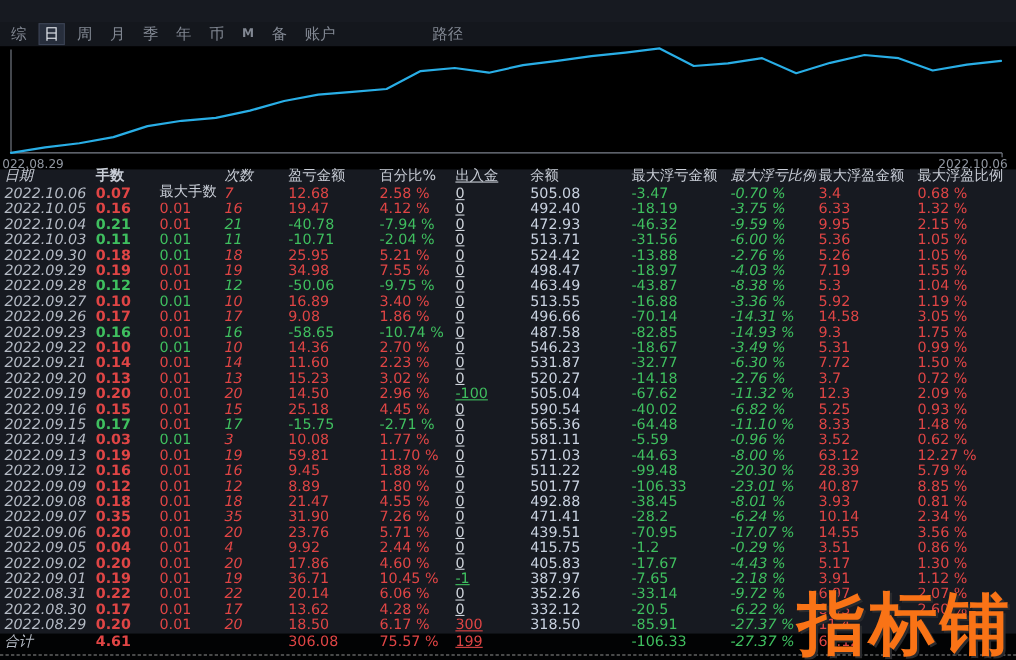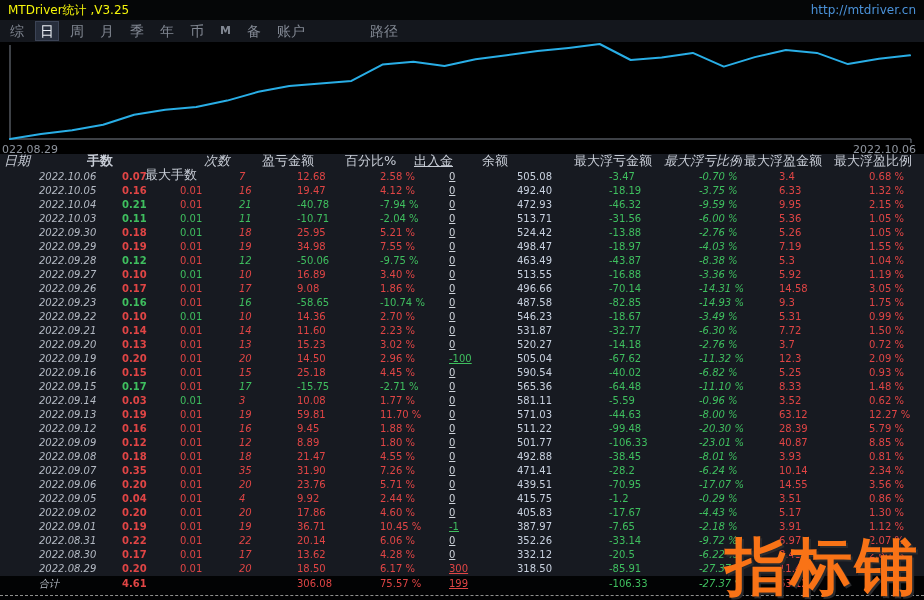--- a/index.html
+++ b/index.html
@@ -9,55 +9,51 @@
   .titlebar{position:absolute;left:0;top:0;width:924px;height:20px;background:#050607;
             display:flex;justify-content:space-between;align-items:center;padding:0 8px;box-sizing:border-box;}
   .title{color:#f5f50a;font-size:12px;}
   .url{color:#4b92d9;font-size:12px;}
   
   .menubar{position:absolute;left:0;top:20px;width:924px;height:22px;background:#14171d;
            display:flex;align-items:center;padding-left:6px;box-sizing:border-box;}
   .menu-item{color:#828893;font-size:14px;margin-right:8px;padding:1px 4px;line-height:16px;}
   .menu-item.selected{background:#272e3c;box-shadow:0 0 0 1px #3c4456;color:#e8ecf2;}
   .menu-item.small{font-size:11px;font-weight:bold;}
-  .menu-item.path{margin-left:49px;}
+  .menu-item.path{margin-left:72px;}
   
   .chart{position:absolute;left:0;top:42px;width:924px;height:112px;background:#000000;}
   .chart svg{position:absolute;left:0;top:0;}
   .xl{position:absolute;font-size:11px;color:#9096a0;bottom:-2px;}
   .xl.left{left:2px;}
   .xl.right{right:8px;}
   
   .thead{position:absolute;left:0;top:152px;width:924px;height:18px;line-height:18px;font-size:13px;color:#c8cdd6;}
   .tbody{position:absolute;left:0;top:170px;width:924px;}
-  .trow{height:14px;line-height:14px;font-size:10px;white-space:nowrap;padding-left:35px;}
+  .trow{height:14px;line-height:14px;font-size:13px;white-space:nowrap;}
   .trow.total{position:absolute;left:0;top:576px;width:924px;height:25px;line-height:15px;background:#020304;}
   .col{display:inline-block;vertical-align:top;box-sizing:border-box;overflow:hidden;padding-left:2px;height:100%;}
   .w0{width:85px;padding-left:4px;font-style:italic;} .w1{width:58px;font-weight:bold;} .w2{width:59px;margin-top:14px;} .w3{width:58px;font-style:italic;}
   .w4{width:83px;} .w5{width:69px;} .w6{width:68px;text-decoration:underline;} .w7{width:92px;}
   .w8{width:90px;} .w9{width:80px;font-style:italic;} .w10{width:90px;} .w11{width:92px;}
   .c-date{color:#b4bac4;}
   .c-red{color:#e04545;}
   .c-green{color:#3fbf5f;}
   .c-white{color:#ced3da;}
   .c-bal{color:#c9d2e0;}
   
   .dash{position:absolute;left:0;right:0;bottom:4px;border-top:1px dashed #90918f;z-index:4;}
   .watermark{position:absolute;right:4px;bottom:2px;font-size:62px;font-weight:bold;line-height:1;
              color:#f97316;letter-spacing:3px;z-index:5;text-shadow:2px 2px 0 #2a2b2e;}
 </style>
 </head>
 <body>
 
 <div class="app">
 
-  <div class="titlebar">
-    <span class="title">MTDriver统计 ,V3.25</span>
-    <span class="url">http://mtdriver.cn</span>
-  </div>
 
   <div class="menubar" id="menubar">
       <span class="menu-item">综</span>
       <span class="menu-item selected">日</span>
       <span class="menu-item">周</span>
       <span class="menu-item">月</span>
       <span class="menu-item">季</span>
       <span class="menu-item">年</span>
       <span class="menu-item">币</span>
       <span class="menu-item small">M</span>

